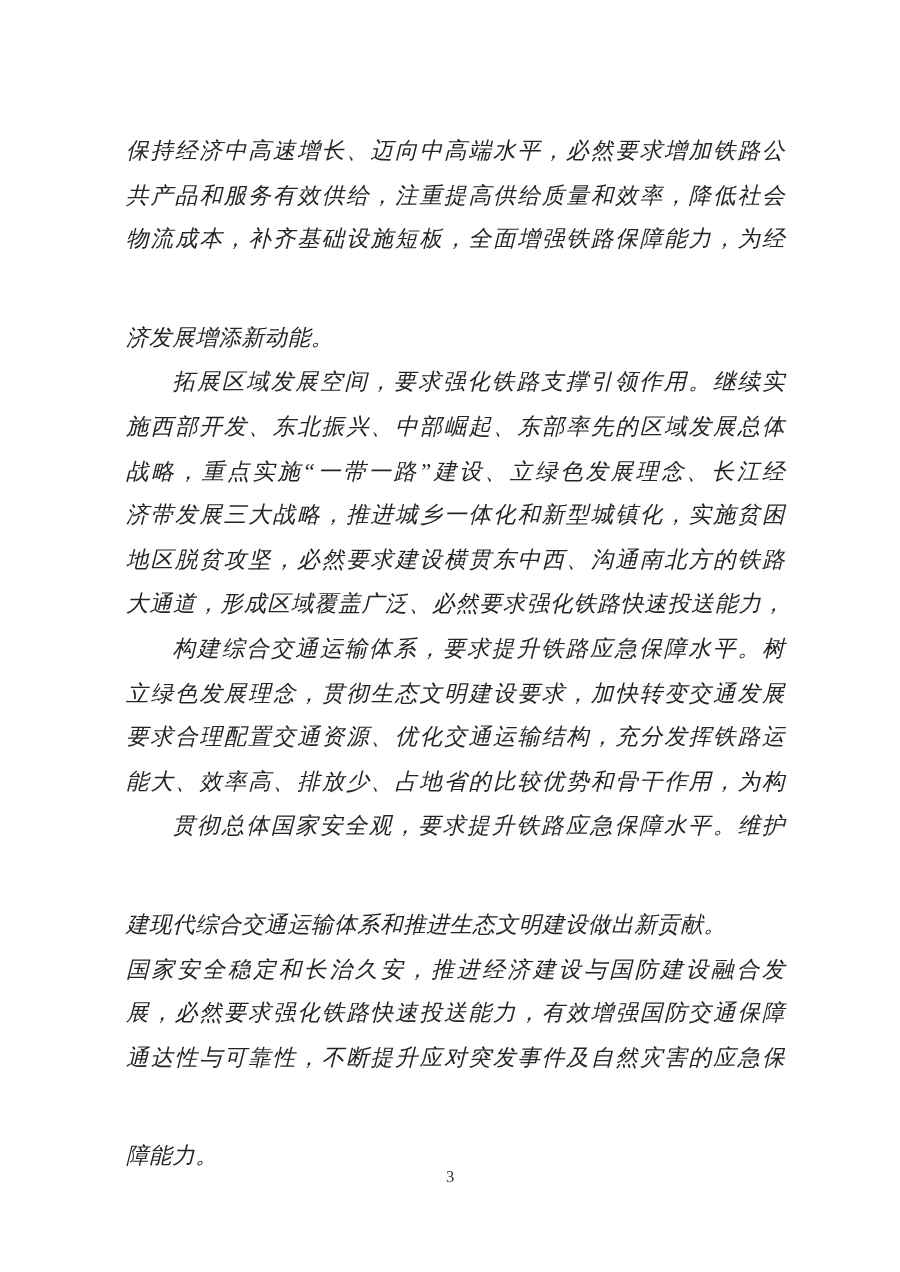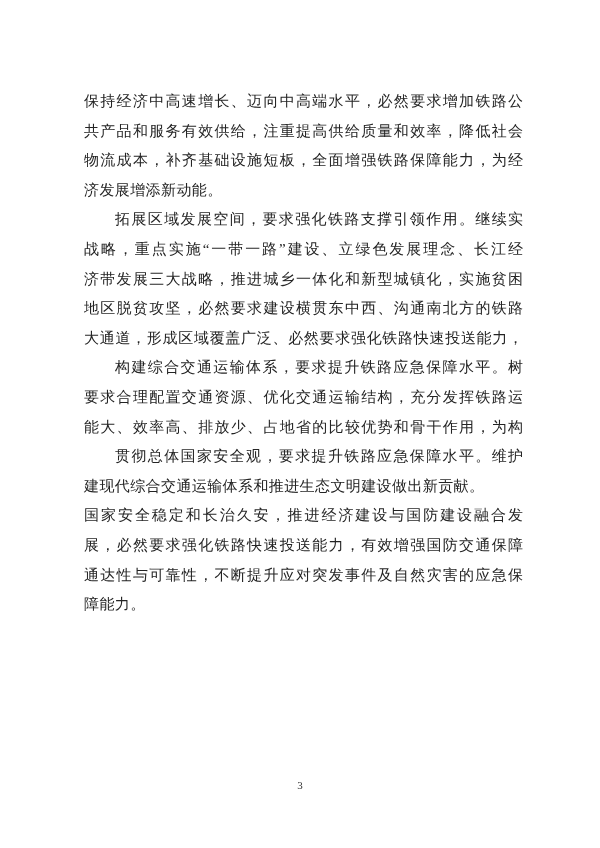--- a/index.html
+++ b/index.html
@@ -14,35 +14,37 @@
     background: #ffffff;
     overflow: hidden;
     font-family: "Liberation Serif", "DejaVu Serif", serif;
     color: #242424;
   }
   .textblock {
     position: absolute;
     left: 84px;
     top: 87px;
     width: 439px;
+    font-style: italic;
   }
   .line {
     height: 29.6px;
     line-height: 29.6px;
     font-size: 15px;
     white-space: nowrap;
     text-align: justify;
     text-align-last: justify;
     -moz-text-align-last: justify;
   }
   .line.last {
     text-align: right;
     text-align-last: left;
     -moz-text-align-last: left;
     letter-spacing: 0.4px;
+    margin-top: 36px;
   }
   .line.indent {
     text-indent: 31px;
   }
   .pagenum {
     position: absolute;
     top: 778px;
     left: 0;
     width: 600px;
     text-align: center;
@@ -55,25 +57,27 @@
 </head>
 <body>
 
 <div class="page">
   <div class="textblock" id="textblock">
       <div class="line">保持经济中高速增长、迈向中高端水平，必然要求增加铁路公</div>
       <div class="line">共产品和服务有效供给，注重提高供给质量和效率，降低社会</div>
       <div class="line">物流成本，补齐基础设施短板，全面增强铁路保障能力，为经</div>
       <div class="line last">济发展增添新动能。</div>
       <div class="line indent">拓展区域发展空间，要求强化铁路支撑引领作用。继续实</div>
+      <div class="line">施西部开发、东北振兴、中部崛起、东部率先的区域发展总体</div>
       <div class="line">战略，重点实施“一带一路”建设、立绿色发展理念、长江经</div>
       <div class="line">济带发展三大战略，推进城乡一体化和新型城镇化，实施贫困</div>
       <div class="line">地区脱贫攻坚，必然要求建设横贯东中西、沟通南北方的铁路</div>
       <div class="line">大通道，形成区域覆盖广泛、必然要求强化铁路快速投送能力，</div>
       <div class="line indent">构建综合交通运输体系，要求提升铁路应急保障水平。树</div>
+      <div class="line">立绿色发展理念，贯彻生态文明建设要求，加快转变交通发展</div>
       <div class="line">要求合理配置交通资源、优化交通运输结构，充分发挥铁路运</div>
       <div class="line">能大、效率高、排放少、占地省的比较优势和骨干作用，为构</div>
       <div class="line indent">贯彻总体国家安全观，要求提升铁路应急保障水平。维护</div>
       <div class="line last">建现代综合交通运输体系和推进生态文明建设做出新贡献。</div>
       <div class="line">国家安全稳定和长治久安，推进经济建设与国防建设融合发</div>
       <div class="line">展，必然要求强化铁路快速投送能力，有效增强国防交通保障</div>
       <div class="line">通达性与可靠性，不断提升应对突发事件及自然灾害的应急保</div>
       <div class="line last">障能力。</div>
     </div>
   <div class="pagenum">3</div>

